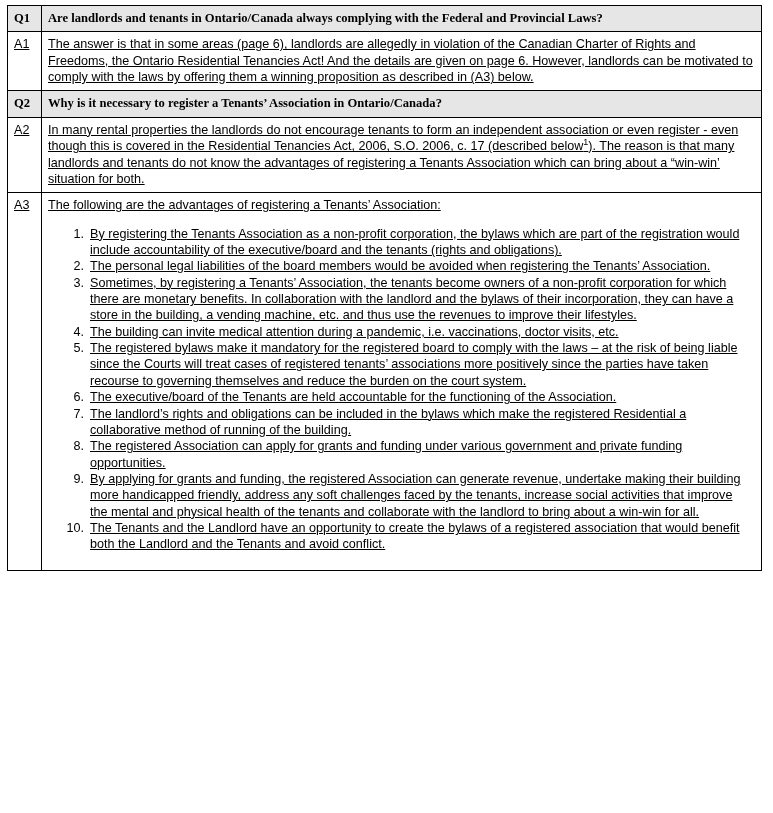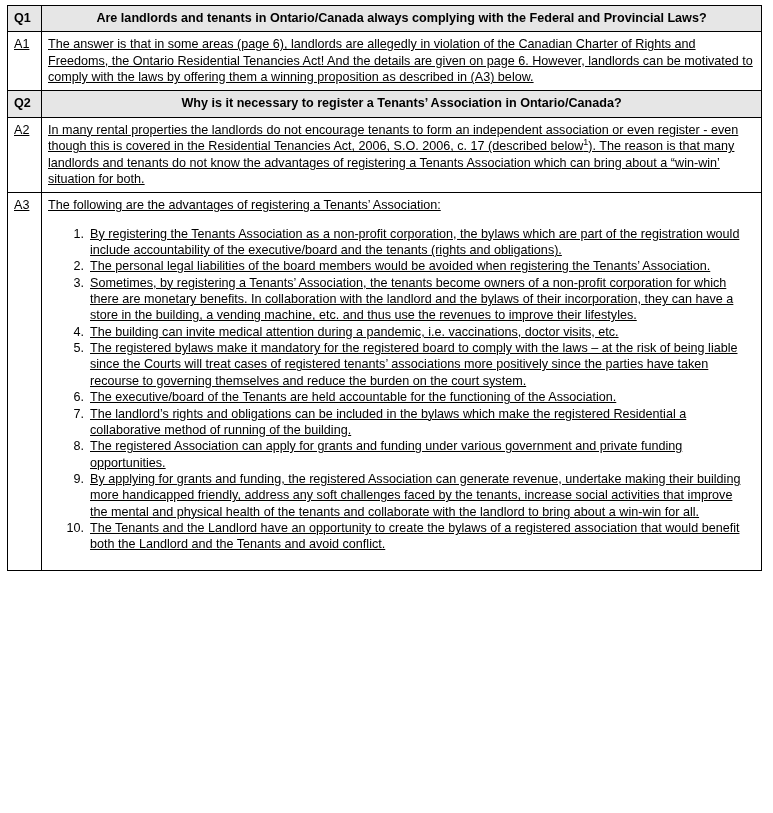--- a/index.html
+++ b/index.html
@@ -33,28 +33,28 @@
     line-height: 1.30;
   }
   td.label {
     width: 34px;
     text-align: left;
     white-space: nowrap;
   }
   tr.qrow td {
     background: #e6e6e6;
     font-weight: bold;
+    font-family: Liberation Serif, serif;
   }
   tr.arow td {
     background: #ffffff;
     text-decoration: underline;
   }
   .qtext {
     font-weight: bold;
-    text-align: center;
   }
   .atext {
     font-weight: normal;
   }
   ol.adv {
     margin: 12px;
     padding: 0;
     list-style: none;
     counter-reset: advcount;
   }

